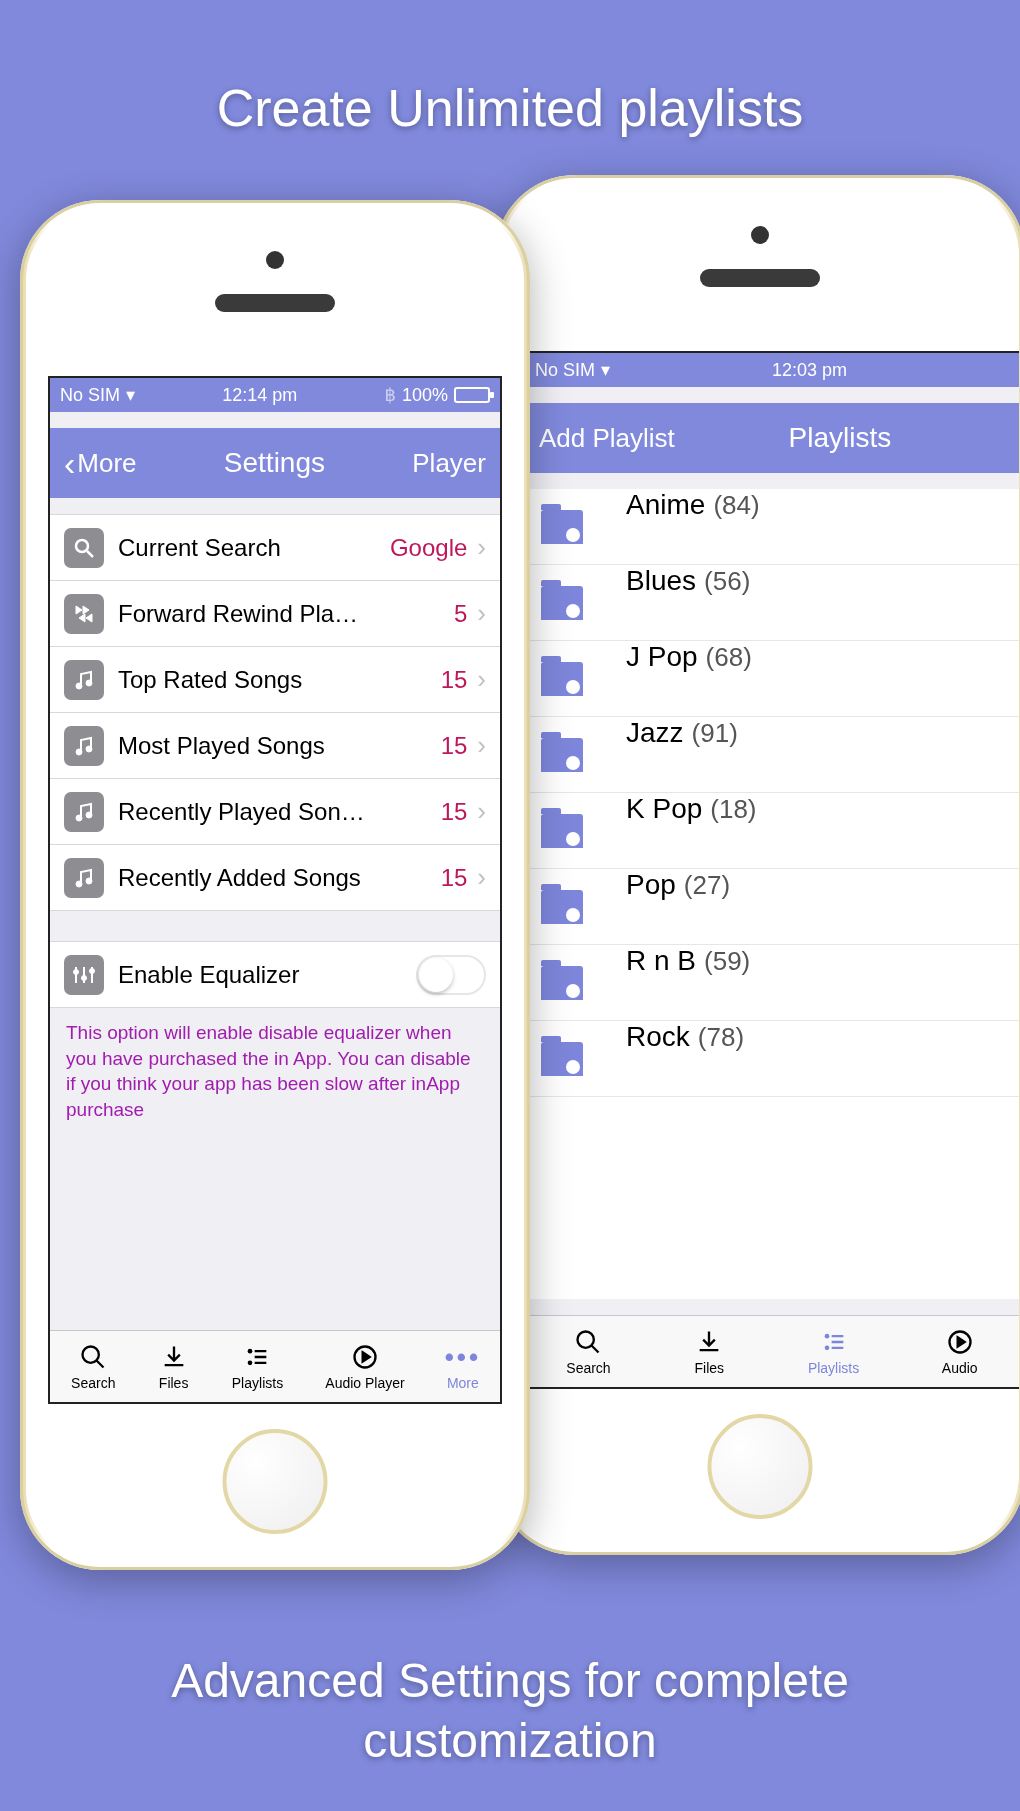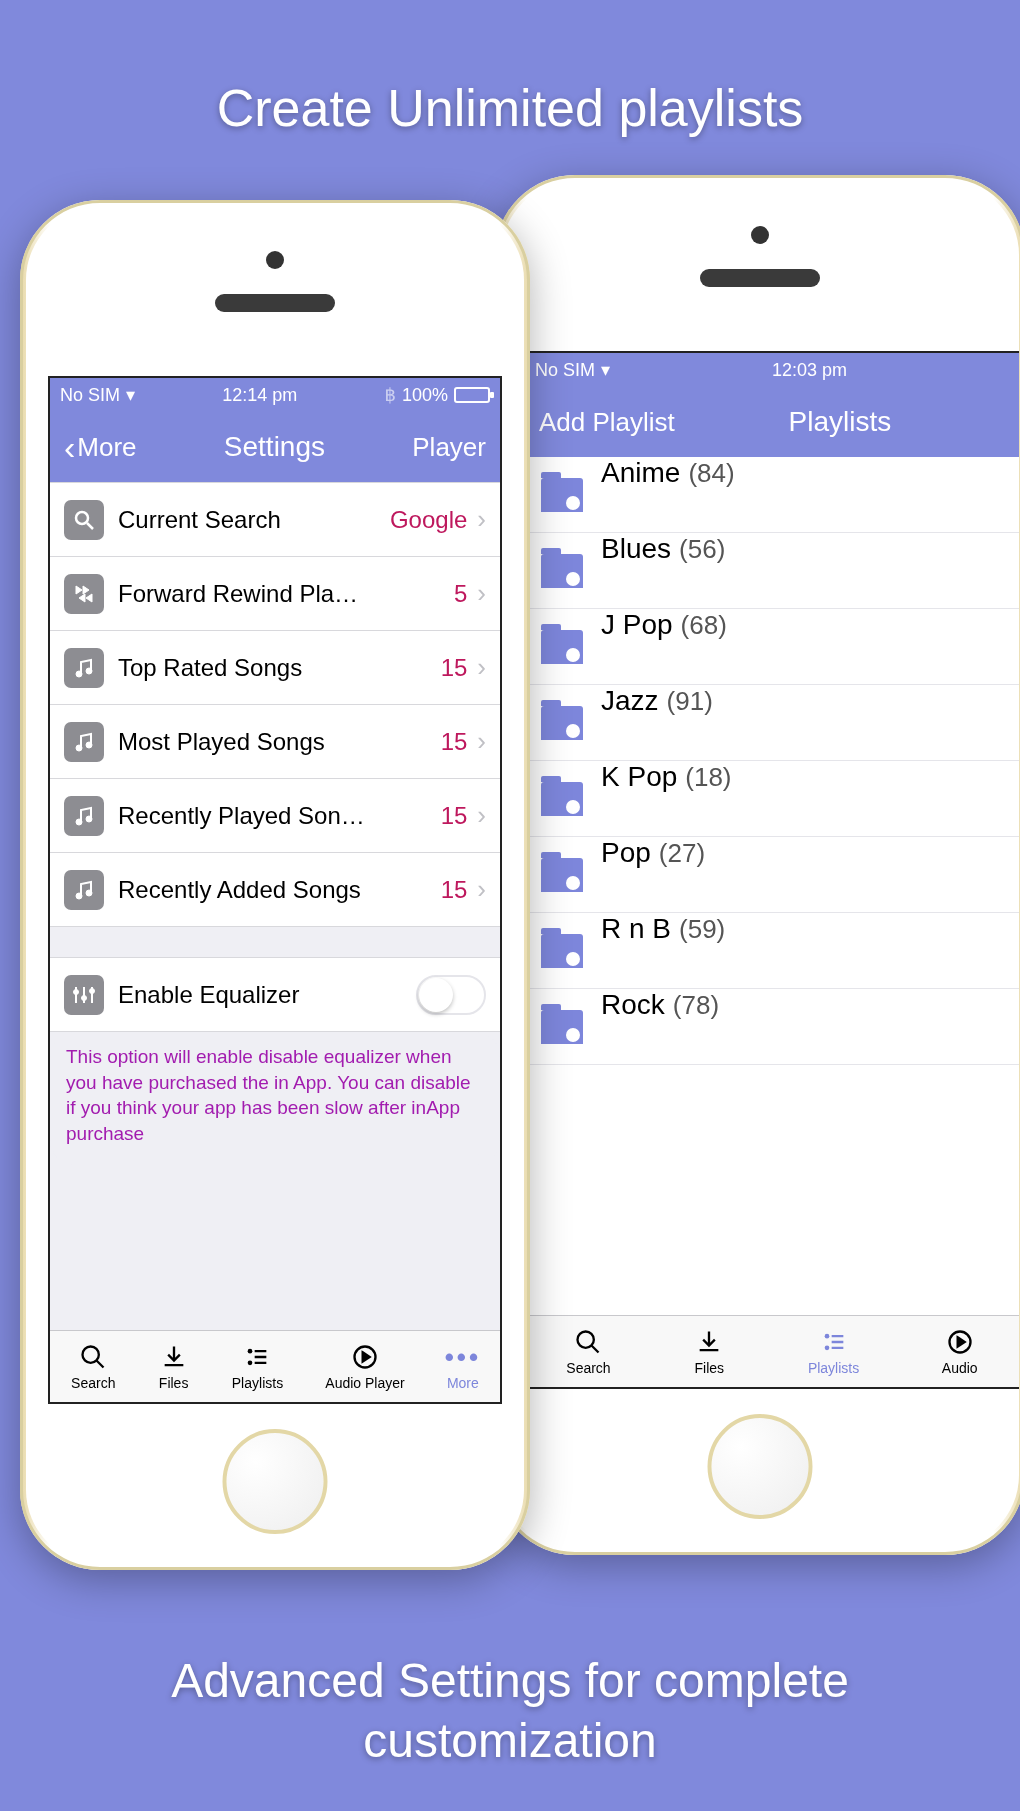--- a/index.html
+++ b/index.html
@@ -52,21 +52,21 @@
   .earpiece { position:absolute; top:88px; left:50%; transform:translateX(-50%); width:120px; height:18px; background:#3a3a3a; border-radius:9px;}
   .camdot   { position:absolute; top:45px; left:50%; transform:translateX(-50%); width:18px; height:18px; background:#333; border-radius:50%;}
   .home-btn { position:absolute; bottom:30px; left:50%; transform:translateX(-50%); width:105px; height:105px; border:4px solid #e3d7a6; border-radius:50%; background:radial-gradient(circle at 30% 30%, #fff, #eee);}
 
   .screen {
     position: absolute;
     top: 170px; left: 22px; right: 22px; bottom: 160px;
     border: 2px solid #222;
     background: #efeff4;
     overflow: hidden;
-    display:flex; flex-direction:column;
+    display:flex; flex-direction:column;gap:16px;
   }
   .back-phone .screen { top:170px; left:22px; right:0; bottom:160px; border-right:none;}
 
   
   .statusbar {
     height: 34px;
     background: #8089dc;
     color: #fff;
     font-size: 18px;
     display: flex; align-items: center; justify-content: space-between;
@@ -91,21 +91,21 @@
     flex-shrink:0;
   }
   .navbar .title { font-weight:500; font-size:28px;}
   .navbar .back { display:flex; align-items:center; gap:2px;}
   .navbar .back .chev { font-size:34px; line-height:1;}
 
   
   .list { background:#fff; flex:0 0 auto; border-top:1px solid #d8d8dc;}
   .cell {
     display:flex; align-items:center;
-    height: 74px;
+    height: 66px;
     padding: 0 14px;
     border-bottom: 1px solid #d8d8dc;
     font-size: 24px;
     color:#000;
   }
   .cell .icon32 {
     width:40px; height:40px; background:#8d8d92; border-radius:7px;
     margin-right:14px; flex-shrink:0;
     display:flex; align-items:center; justify-content:center;
     color:#fff;
@@ -162,21 +162,21 @@
     position:relative; margin-right:18px; align-self:center; flex-shrink:0;
   }
   .pl-cell .picon:before {
     content:""; position:absolute; top:-6px; left:0; width:20px; height:6px;
     background:#7d86db; border-radius:2px 2px 0 0;
   }
   .pl-cell .picon:after {
     content:""; position:absolute; bottom:2px; right:3px; width:14px; height:14px;
     background:#fff; border-radius:50%;
   }
-  .pl-cell .name { margin-right:8px;}
+  .pl-cell .name { margin-right:8px;margin-left:25px;}
   .pl-cell .count { color:#555; font-size:26px;}
   .dots { letter-spacing:3px; font-size:26px; font-weight:bold;}
 </style>
 </head>
 <body>
 
 <div class="promo-headline">Create Unlimited playlists</div>
 <div class="promo-footer">Advanced Settings for complete customization</div>
 
 <div class="phone back-phone">

